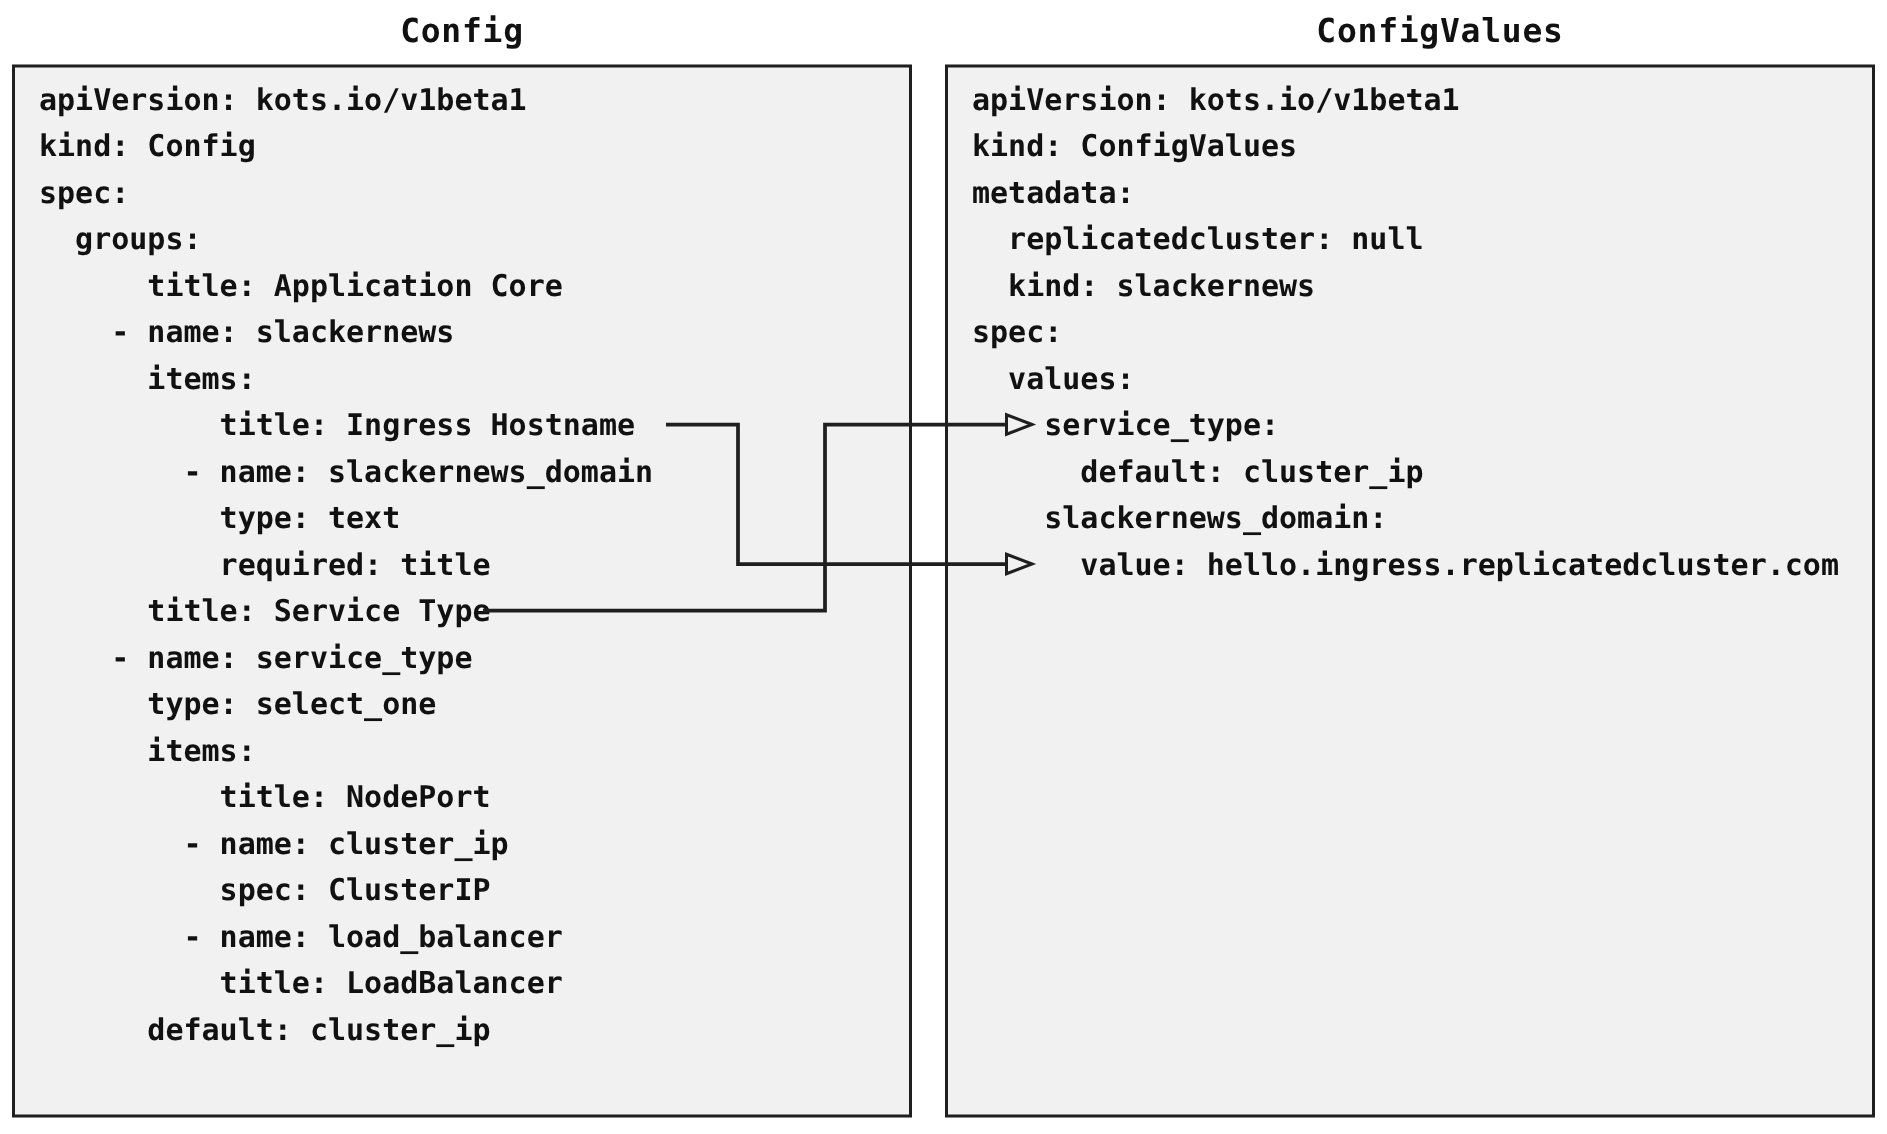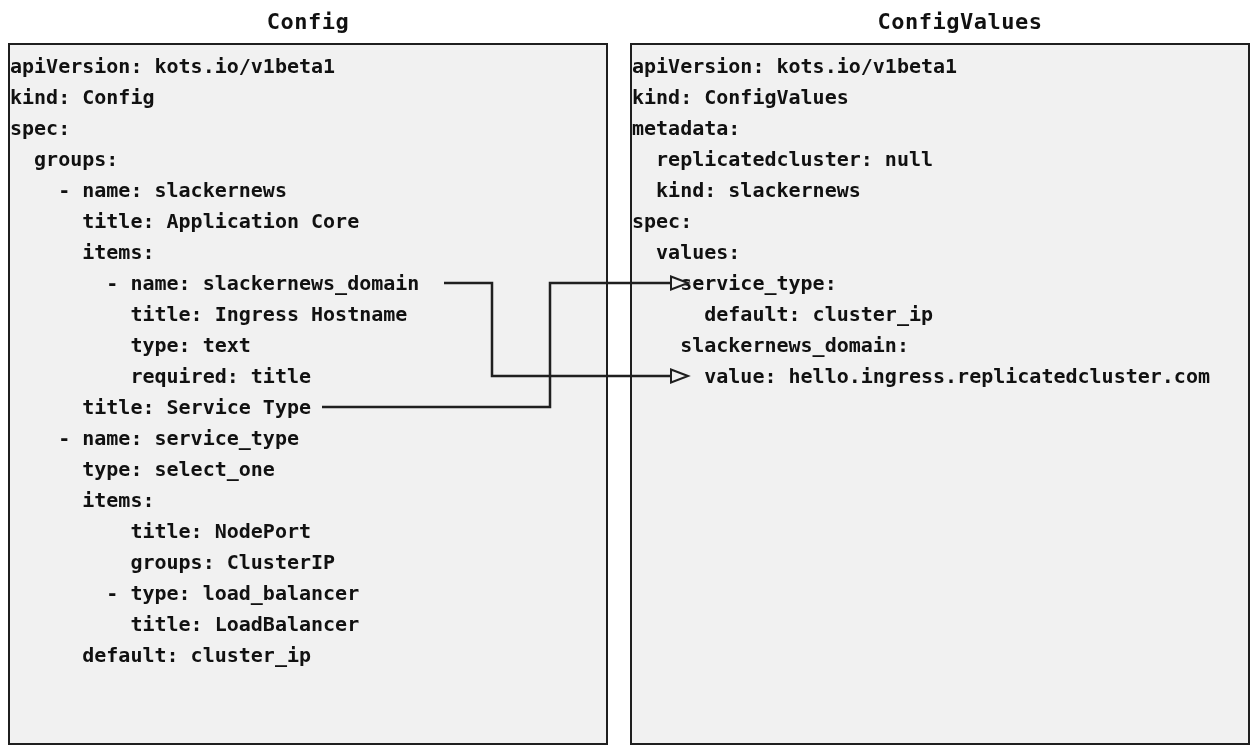--- a/index.html
+++ b/index.html
@@ -35,21 +35,21 @@
   .panel {
     position: absolute;
     top: 43px;
     height: 702px;
     background: var(--panel-fill);
     border: 2px solid var(--panel-border);
   }
   .panel.left  { left: 8px;   width: 600px; }
   .panel.right { left: 630px; width: 620px; }
   .code {
-    padding: 6px 0 0 0;
+    padding: 6px 0 0 16px;
   }
   .code-line {
     white-space: pre;
     font-size: 20px;
     font-weight: bold;
     line-height: 31px;
     height: 31px;
   }
   svg.overlay {
     position: absolute;
@@ -78,34 +78,35 @@
   <div class="panel-title left">Config</div>
 
   <div class="panel-title right">ConfigValues</div>
 
   <div class="panel left">
     <div class="code">
         <div class="code-line">apiVersion: kots.io/v1beta1</div>
         <div class="code-line">kind: Config</div>
         <div class="code-line">spec:</div>
         <div class="code-line">  groups:</div>
+        <div class="code-line">      title: Application Core</div>
         <div class="code-line">    - name: slackernews</div>
-        <div class="code-line">      title: Application Core</div>
         <div class="code-line">      items:</div>
+        <div class="code-line">          title: Ingress Hostname</div>
         <div class="code-line">        - name: slackernews_domain</div>
-        <div class="code-line">          title: Ingress Hostname</div>
         <div class="code-line">          type: text</div>
         <div class="code-line">          required: title</div>
         <div class="code-line">      title: Service Type</div>
         <div class="code-line">    - name: service_type</div>
         <div class="code-line">      type: select_one</div>
         <div class="code-line">      items:</div>
         <div class="code-line">          title: NodePort</div>
-        <div class="code-line">          groups: ClusterIP</div>
-        <div class="code-line">        - type: load_balancer</div>
+        <div class="code-line">        - name: cluster_ip</div>
+        <div class="code-line">          spec: ClusterIP</div>
+        <div class="code-line">        - name: load_balancer</div>
         <div class="code-line">          title: LoadBalancer</div>
         <div class="code-line">      default: cluster_ip</div>
       </div>
   </div>
 
   <div class="panel right">
     <div class="code">
         <div class="code-line">apiVersion: kots.io/v1beta1</div>
         <div class="code-line">kind: ConfigValues</div>
         <div class="code-line">metadata:</div>

